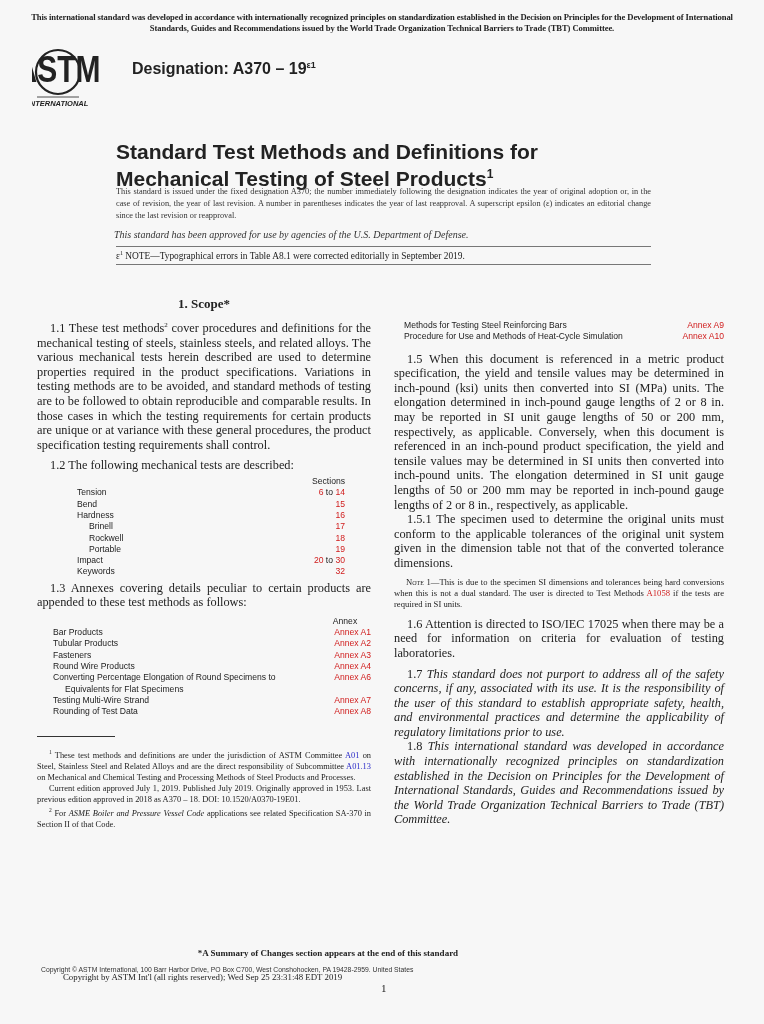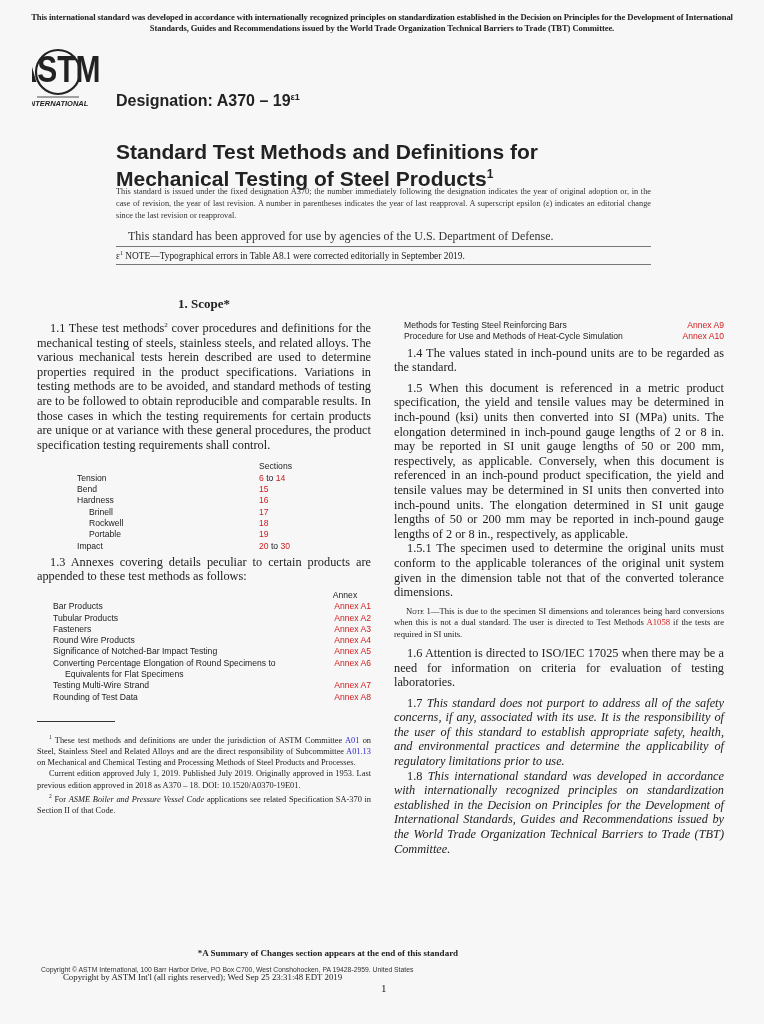--- a/index.html
+++ b/index.html
@@ -10,36 +10,36 @@
     position: relative;
   }
   .abs { position: absolute; }
   .top-notice {
     left: 30px; top: 12px; width: 704px;
     font-size: 8.6px; line-height: 11px; text-align: center;
     font-weight: bold; letter-spacing: -0.1px;
   }
   .logo { left: 32px; top: 46px; width: 80px; height: 62px; }
   .designation {
-    left: 116px; top: 60px; font-family: "Liberation Sans", sans-serif;
-    font-weight: bold; font-size: 16px; color: #222; margin-top: 32px;
+    left: 132px; top: 60px; font-family: "Liberation Sans", sans-serif;
+    font-weight: bold; font-size: 16px; color: #222;
   }
   .designation sup { font-size: 9px; font-weight: bold; }
   .title {
     left: 116px; top: 140px; width: 520px;
     font-family: "Liberation Sans", sans-serif; font-weight: bold;
     font-size: 21px; line-height: 23px; color: #222;
   }
   .title sup { font-size: 12px; }
   .issued {
     left: 116px; top: 186px; width: 535px;
     font-size: 8.3px; line-height: 12px; text-align: justify; color: #333;
   }
   .dod {
-    left: 128px; top: 229px; width: 535px; font-size: 12px; color: #333;
+    left: 114px; top: 229px; width: 535px; font-size: 10px; font-style: italic; color: #333;
   }
   .note-box {
     left: 116px; top: 246px; width: 535px;
     border-top: 1.2px solid #777; border-bottom: 1.2px solid #777;
     font-size: 9.4px; padding: 3px 0 3px 0; color: #222;
   }
   .note-box sup { font-size: 6px; }
   .col-left { left: 37px; top: 296px; width: 334px; }
   .col-right { left: 394px; top: 304px; width: 330px; }
   .h1 { font-weight: bold; font-size: 13px; margin: 0 0 6px 0; text-align: center; }
@@ -47,21 +47,21 @@
     font-size: 12.3px; line-height: 14.6px; text-align: justify;
     text-indent: 13px; margin: 0;
   }
   .p sup { font-size: 7px; }
   .table {
     font-family: "Liberation Sans", sans-serif; font-size: 8.6px; line-height: 11.3px;
     margin: 3px 0 3px 0;
   }
   .trow { display: flex; }
   .trow .lbl { flex: 1; }
-  .trow .val { text-align: left; }
+  .trow .val { text-align: right; }
   .red { color: #d01c1c; }
   .blue { color: #2a2ac8; }
   .sec-table { padding-left: 40px; }
   .sec-table .val { width: 86px; margin-right: 26px; }
   .ann-table { padding-left: 16px; }
   .ann-table .val { width: 52px; text-align: right; }
   .indent { padding-left: 12px; }
   .fn-rule { width: 78px; border-top: 1px solid #333; margin: 18px 0 10px 0; }
   .fn {
     font-size: 8.4px; line-height: 11.2px; text-align: justify; text-indent: 12px; margin: 0;
@@ -112,20 +112,21 @@
 <div class="abs dod">This standard has been approved for use by agencies of the U.S. Department of Defense.</div>
 
 <div class="abs note-box">
   <span>ε</span><sup>1</sup><span> NOTE—Typographical errors in Table A8.1 were corrected editorially in September 2019.</span>
 </div>
 
 <div class="abs col-left">
   <div class="h1">1. Scope*</div>
   <p class="p"><span>1.1 These test methods</span><sup>2</sup><span> cover procedures and definitions for the mechanical testing of steels, stainless steels, and related alloys. The various mechanical tests herein described are used to determine properties required in the product specifications. Variations in testing methods are to be avoided, and standard methods of testing are to be followed to obtain reproducible and comparable results. In those cases in which the testing requirements for certain products are unique or at variance with these general procedures, the product specification testing requirements shall control.</span></p>
   <div class="gap"></div>
+  <p class="p">1.2 The following mechanical tests are described:</p>
 
   <div class="table sec-table">
     <div class="trow">
         <span class="lbl"></span>
         <span class="val">Sections</span>
       </div>
     <div class="trow">
         <span class="lbl">Tension</span>
         <span class="val"><span class="red">6</span><span> to </span><span class="red">14</span></span>
       </div>
@@ -146,20 +147,24 @@
         <span class="val"><span class="red">18</span></span>
       </div>
     <div class="trow">
         <span class="lbl indent">Portable</span>
         <span class="val"><span class="red">19</span></span>
       </div>
     <div class="trow">
         <span class="lbl">Impact</span>
         <span class="val"><span class="red">20</span><span> to </span><span class="red">30</span></span>
       </div>
+    <div class="trow">
+        <span class="lbl">Keywords</span>
+        <span class="val"><span class="red">32</span></span>
+      </div>
   </div>
 
   <p class="p">1.3 Annexes covering details peculiar to certain products are appended to these test methods as follows:</p>
 
   <div class="table ann-table" style="margin-top:6px;">
     <div class="trow">
         <span class="lbl"></span>
         <span class="val" style="text-align:center;">Annex</span>
       </div>
     <div class="trow">
@@ -170,24 +175,20 @@
         <span class="lbl">Tubular Products</span>
         <span class="val red">Annex A2</span>
       </div>
     <div class="trow">
         <span class="lbl">Fasteners</span>
         <span class="val red">Annex A3</span>
       </div>
     <div class="trow">
         <span class="lbl">Round Wire Products</span>
         <span class="val red">Annex A4</span>
-      </div>
-    <div class="trow">
-        <span class="lbl">Significance of Notched-Bar Impact Testing</span>
-        <span class="val red">Annex A5</span>
       </div>
     <div class="trow">
         <span class="lbl">Converting Percentage Elongation of Round Specimens to</span>
         <span class="val red">Annex A6</span>
       </div>
     <div class="trow">
         <span class="lbl indent">Equivalents for Flat Specimens</span>
         <span class="val"></span>
       </div>
     <div class="trow">
@@ -210,21 +211,20 @@
   <div class="table" style="margin-top:16px;">
     <div class="trow">
         <span class="lbl" style="padding-left:10px;">Methods for Testing Steel Reinforcing Bars</span>
         <span class="val red" style="width:56px;text-align:right;">Annex A9</span>
       </div>
     <div class="trow">
         <span class="lbl" style="padding-left:10px;">Procedure for Use and Methods of Heat-Cycle Simulation</span>
         <span class="val red" style="width:56px;text-align:right;">Annex A10</span>
       </div>
   </div>
-  <p class="p">1.4 The values stated in inch-pound units are to be regarded as the standard.</p>
   <div class="gap"></div>
   <p class="p">1.5 When this document is referenced in a metric product specification, the yield and tensile values may be determined in inch-pound (ksi) units then converted into SI (MPa) units. The elongation determined in inch-pound gauge lengths of 2 or 8 in. may be reported in SI unit gauge lengths of 50 or 200 mm, respectively, as applicable. Conversely, when this document is referenced in an inch-pound product specification, the yield and tensile values may be determined in SI units then converted into inch-pound units. The elongation determined in SI unit gauge lengths of 50 or 200 mm may be reported in inch-pound gauge lengths of 2 or 8 in., respectively, as applicable.</p>
   <p class="p">1.5.1 The specimen used to determine the original units must conform to the applicable tolerances of the original unit system given in the dimension table not that of the converted tolerance dimensions.</p>
   <p class="note1"><span class="nl">Note 1</span><span>—This is due to the specimen SI dimensions and tolerances being hard conversions when this is not a dual standard. The user is directed to Test Methods </span><span class="red">A1058</span><span> if the tests are required in SI units.</span></p>
   <p class="p">1.6 Attention is directed to ISO/IEC 17025 when there may be a need for information on criteria for evaluation of testing laboratories.</p>
   <div class="gap"></div>
   <p class="p"><span>1.7 </span><span class="it">This standard does not purport to address all of the safety concerns, if any, associated with its use. It is the responsibility of the user of this standard to establish appropriate safety, health, and environmental practices and determine the applicability of regulatory limitations prior to use.</span></p>
   <p class="p"><span>1.8 </span><span class="it">This international standard was developed in accordance with internationally recognized principles on standardization established in the Decision on Principles for the Development of International Standards, Guides and Recommendations issued by the World Trade Organization Technical Barriers to Trade (TBT) Committee.</span></p>
 </div>
 

